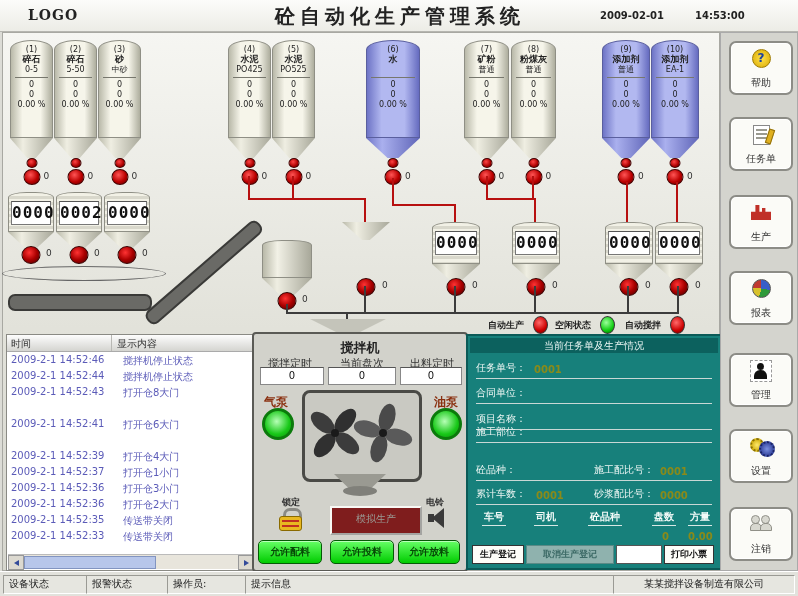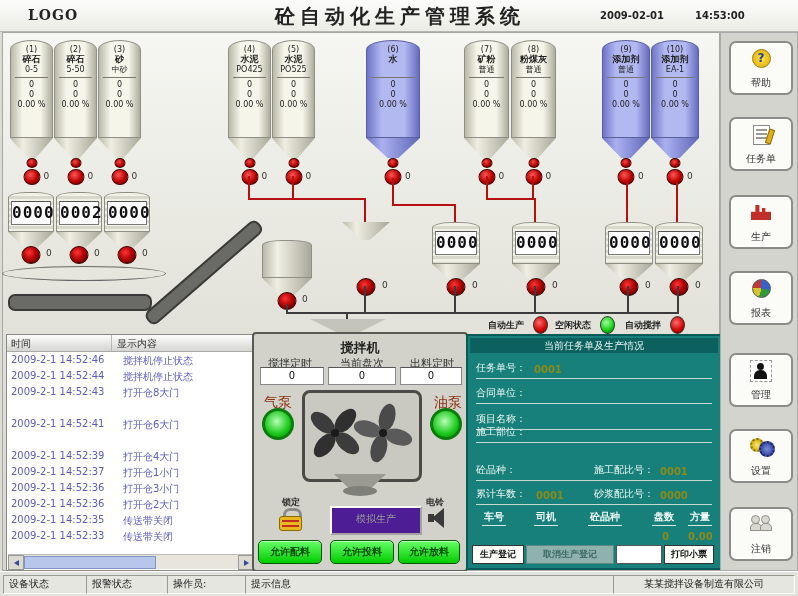--- a/index.html
+++ b/index.html
@@ -90,36 +90,36 @@
   .sbarr i{display:block;margin:4px auto 0;width:0;height:0;border-top:3px solid transparent;border-bottom:3px solid transparent;}
   .sbthumb{position:absolute;left:16px;top:1px;width:130px;height:11px;background:#b7c6ea;border:1px solid #8294c0;cursor:pointer;}
   
   #mixer{position:absolute;left:252px;top:332px;width:212px;height:236px;background:#d2d2cb;border:2px solid #5a5a55;border-radius:4px;}
   #funnel{position:absolute;left:310px;top:319px;width:76px;height:16px;background:#c4c4ba;border:0;
           clip-path:polygon(0 0,100% 0,58% 100%,42% 100%);}
   .mtitle{position:absolute;left:0;right:0;top:5px;text-align:center;font-size:13px;font-weight:bold;color:#222;}
   .mflab{position:absolute;top:22px;font-size:11px;color:#333;}
   .mfbox{position:absolute;top:33px;height:16px;background:#fff;border:1px solid #888;border-top-color:#555;
          font-size:10px;text-align:center;line-height:15px;color:#111;}
-  .pumplab{position:absolute;font-size:14px;color:#8a3010;font-weight:normal;}
+  .pumplab{position:absolute;font-size:12px;color:#8a3010;font-weight:bold;}
   .pump{position:absolute;width:26px;height:26px;border-radius:50%;border:3px solid #0c7a0c;
         background:radial-gradient(circle at 45% 40%,#b6ffb6,#18c818 60%,#0a8a0a);}
   #fanbox{position:absolute;left:48px;top:56px;width:114px;height:86px;background:#c9c9c2;border:3px solid #4a4a46;border-radius:8px;}
   #mdisch{position:absolute;left:80px;top:140px;width:52px;height:14px;background:#9a9a92;clip-path:polygon(0 0,100% 0,72% 100%,28% 100%);}
   #mdisch2{position:absolute;left:89px;top:152px;width:34px;height:10px;border-radius:50%;background:#80807a;}
   .locklab{position:absolute;left:28px;top:162px;font-size:9px;font-weight:bold;color:#333;}
   #padlock{position:absolute;left:24px;top:174px;width:24px;height:22px;}
   #padlock .sh{position:absolute;left:5px;top:0;width:13px;height:10px;border:3px solid #8a8a84;border-bottom:none;border-radius:7px 7px 0 0;}
   #padlock .bd{position:absolute;left:1px;top:8px;width:21px;height:13px;background:#e8b820;border:1px solid #8a6a00;border-radius:3px;}
   #padlock .bd i{display:block;height:2px;background:#c03020;margin:3px 2px 0;}
   .belllab{position:absolute;left:172px;top:162px;font-size:9px;font-weight:bold;color:#333;}
   #speaker{position:absolute;left:174px;top:174px;width:22px;height:20px;}
   #speaker .r{position:absolute;left:0;top:6px;width:6px;height:8px;background:#3a3a3a;}
   #speaker .c{position:absolute;left:4px;top:0;width:0;height:0;border-top:10px solid transparent;border-bottom:10px solid transparent;border-right:12px solid #3a3a3a;}
-  #simbtn{position:absolute;left:76px;top:172px;width:88px;height:25px;background:#4c1d95;border:2px outset #f8f8f4;
+  #simbtn{position:absolute;left:76px;top:172px;width:88px;height:25px;background:#7f1d1d;border:2px outset #f8f8f4;
           font-size:10px;color:#9a9a94;text-align:center;line-height:22px;cursor:pointer;}
   .gbtn{position:absolute;top:206px;height:22px;border:1px solid #045a04;border-radius:5px;
         background:linear-gradient(#66ff66,#00cc00);color:#064a06;font-size:10px;font-weight:bold;
         text-align:center;line-height:21px;cursor:pointer;box-shadow:inset 0 1px 0 #b8ffb8;}
   
   #task{position:absolute;left:466px;top:334px;width:252px;height:232px;background:#17807b;border:2px solid #0b5a57;}
   #ttitle{position:absolute;left:2px;top:2px;right:2px;height:15px;background:#0c615e;color:#eaf6f4;font-size:10px;text-align:center;line-height:15px;}
   .trow{position:absolute;left:8px;width:236px;height:20px;border-bottom:1px solid #c8d8d5;color:#eef6f4;font-size:10px;}
   .trow .lb{position:absolute;left:0;bottom:3px;white-space:nowrap;}
   .trow .vl{position:absolute;bottom:3px;color:#8a8a1a;font-weight:bold;white-space:nowrap;}

